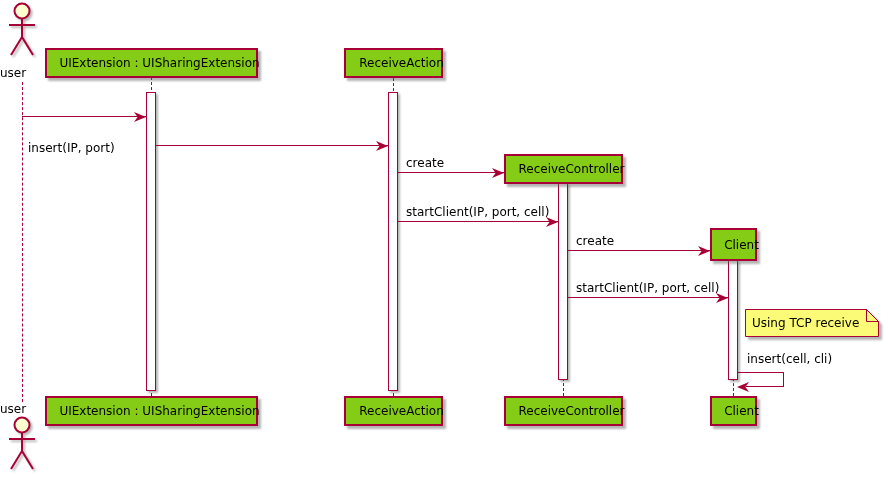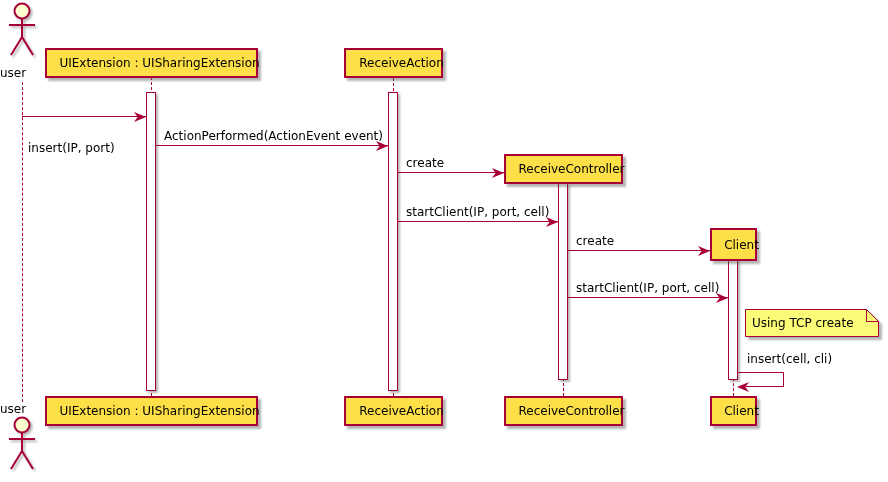--- a/index.html
+++ b/index.html
@@ -3,21 +3,21 @@
 <meta charset="utf-8">
 <style>
   html,body { margin:0; padding:0; background:#ffffff; }
   #canvas {
     position:relative; width:888px; height:482px; background:#ffffff;
     font-family:"DejaVu Sans","Liberation Sans",sans-serif; color:#000;
     overflow:hidden;
   }
   .pbox {
     position:absolute; box-sizing:border-box;
-    background:#fde047; border:2px solid #A80036;
+    background:#84cc16; border:2px solid #A80036;
     display:flex; align-items:center; justify-content:center;
     font-size:12px; white-space:nowrap;
     box-shadow:3px 3px 2px rgba(90,90,90,0.45);
     z-index:3;
     padding-left:16px;
   }
   .lifeline { position:absolute; width:0; border-left:1px dashed #A80036; z-index:1; }
   .activation {
     position:absolute; width:10px; box-sizing:border-box;
     background:#ffffff; border:1px solid #A80036;
@@ -77,21 +77,20 @@
 
   <div class="pbox" style="left:45px;  top:396px; width:213px; height:30px;">UIExtension : UISharingExtension</div>
   <div class="pbox" style="left:344px; top:396px; width:99px;  height:30px;">ReceiveAction</div>
   <div class="pbox" style="left:504px; top:396px; width:119px; height:30px;">ReceiveController</div>
   <div class="pbox" style="left:710px; top:396px; width:47px;  height:30px;">Client</div>
 
   <div class="mlabel" style="left:28px; top:100px;margin-top:41px;">insert(IP, port)</div>
   <div class="mline" style="left:22px; top:116px; width:124px;"></div>
   <div class="head-r" style="left:134px; top:112px;"></div>
 
-  <div class="mlabel" style="left:164px; top:129px;">ActionPerformed(ActionEvent event)</div>
   <div class="mline" style="left:156px; top:145px; width:232px;"></div>
   <div class="head-r" style="left:376px; top:141px;"></div>
 
   <div class="mlabel" style="left:406px; top:156px;">create</div>
   <div class="mline" style="left:398px; top:172px; width:106px;"></div>
   <div class="head-r" style="left:492px; top:168px;"></div>
 
   <div class="mlabel" style="left:406px; top:205px;">startClient(IP, port, cell)</div>
   <div class="mline" style="left:398px; top:221px; width:160px;"></div>
   <div class="head-r" style="left:546px; top:217px;"></div>
@@ -101,21 +100,21 @@
   <div class="head-r" style="left:698px; top:246px;"></div>
 
   <div class="mlabel" style="left:576px; top:281px;">startClient(IP, port, cell)</div>
   <div class="mline" style="left:568px; top:297px; width:160px;"></div>
   <div class="head-r" style="left:716px; top:293px;"></div>
 
   <svg class="note-svg" style="left:745px; top:309px;" width="135" height="29" viewBox="0 0 135 29">
     <path d="M0.5,0.5 L121.5,0.5 L133.5,12.5 L133.5,27.5 L0.5,27.5 Z" fill="#FBFB77" stroke="#A80036" stroke-width="1"></path>
     <path d="M121.5,0.5 L121.5,12.5 L133.5,12.5 Z" fill="#FBFB77" stroke="#A80036" stroke-width="1"></path>
   </svg>
-  <div class="note-text" style="left:752px; top:316px;">Using TCP create</div>
+  <div class="note-text" style="left:752px; top:316px;">Using TCP receive</div>
 
   <div class="mlabel" style="left:747px; top:352px;">insert(cell, cli)</div>
   <div class="mline" style="left:738px; top:372px; width:46px;"></div>
   <div class="vline" style="left:783px; top:372px; height:15px;"></div>
   <div class="mline" style="left:746px; top:386px; width:38px;"></div>
   <div class="head-l" style="left:737px; top:382px;"></div>
 
 </div>
 
 </body></html>

